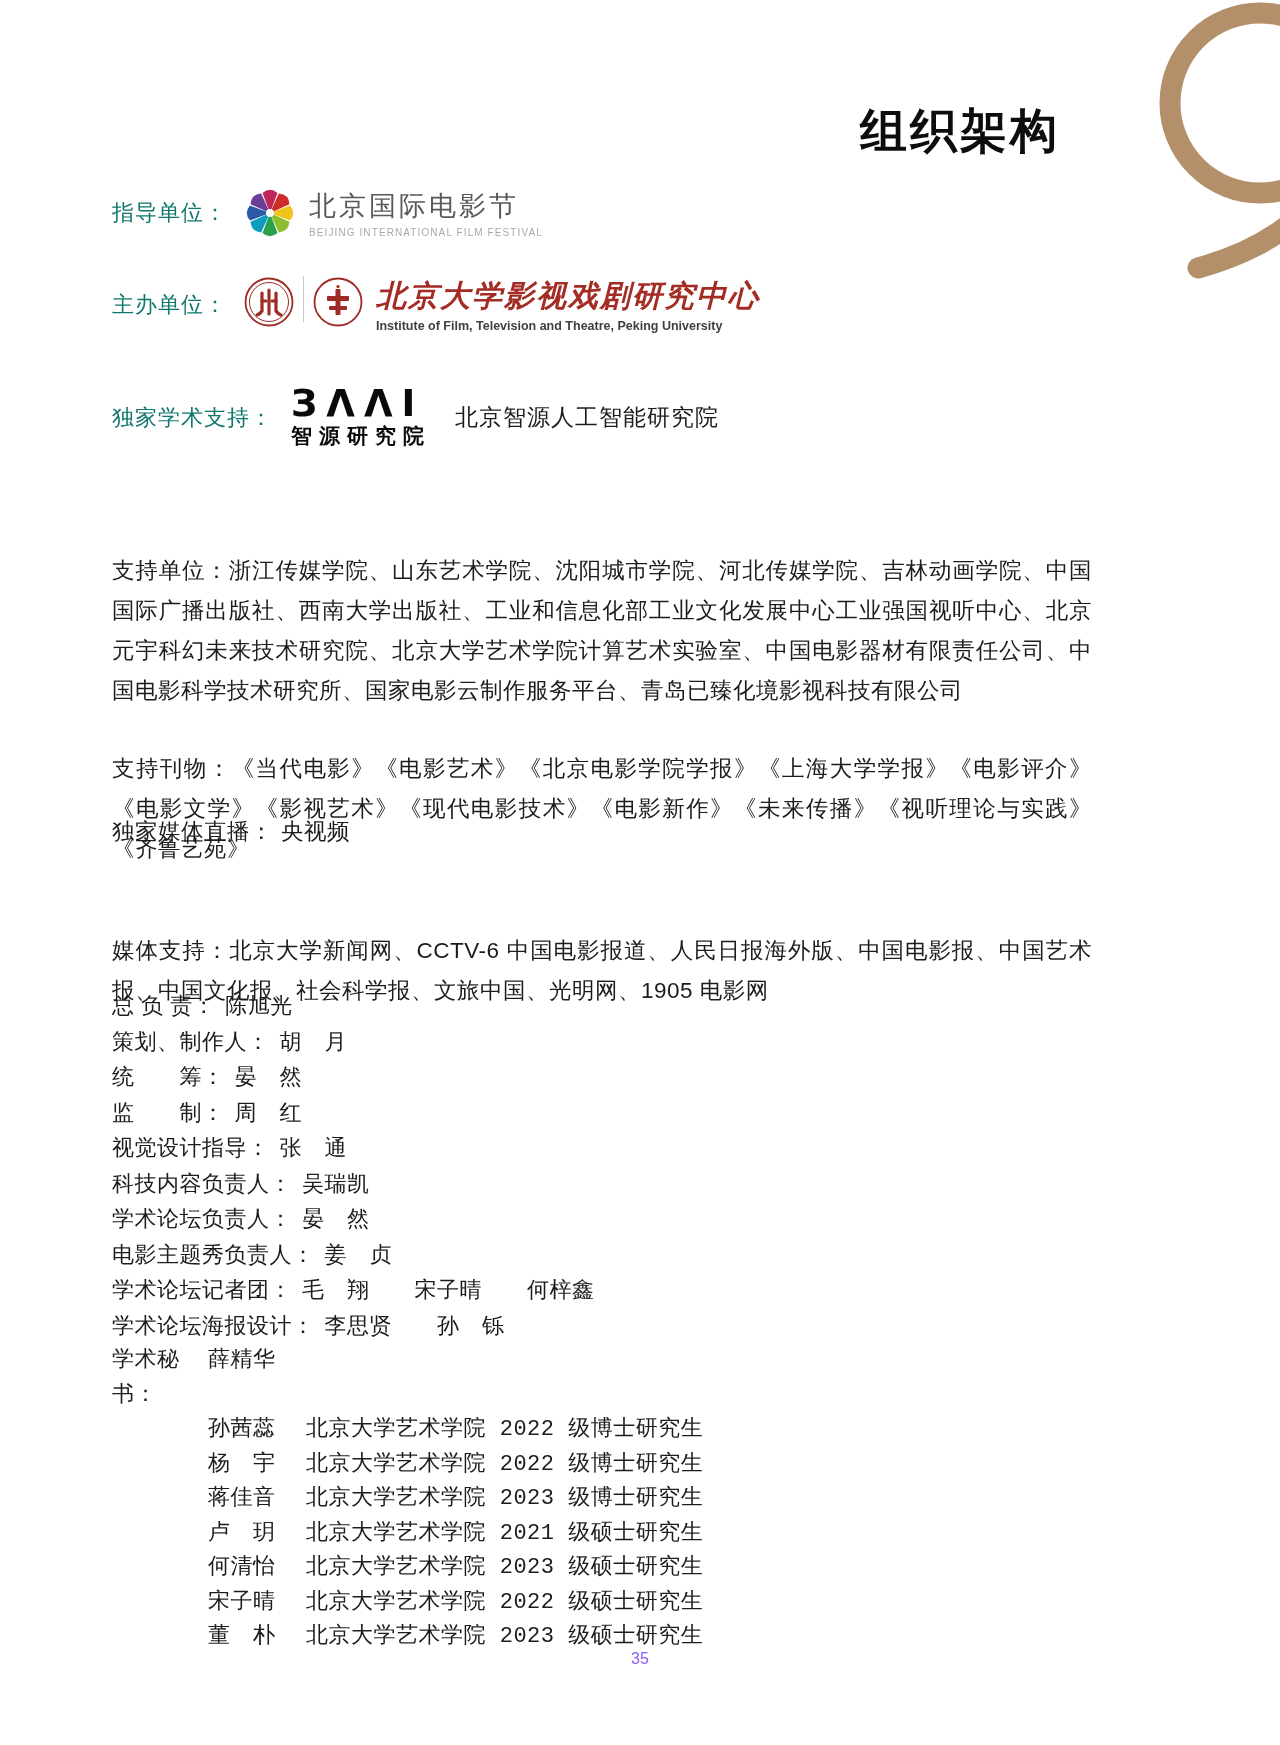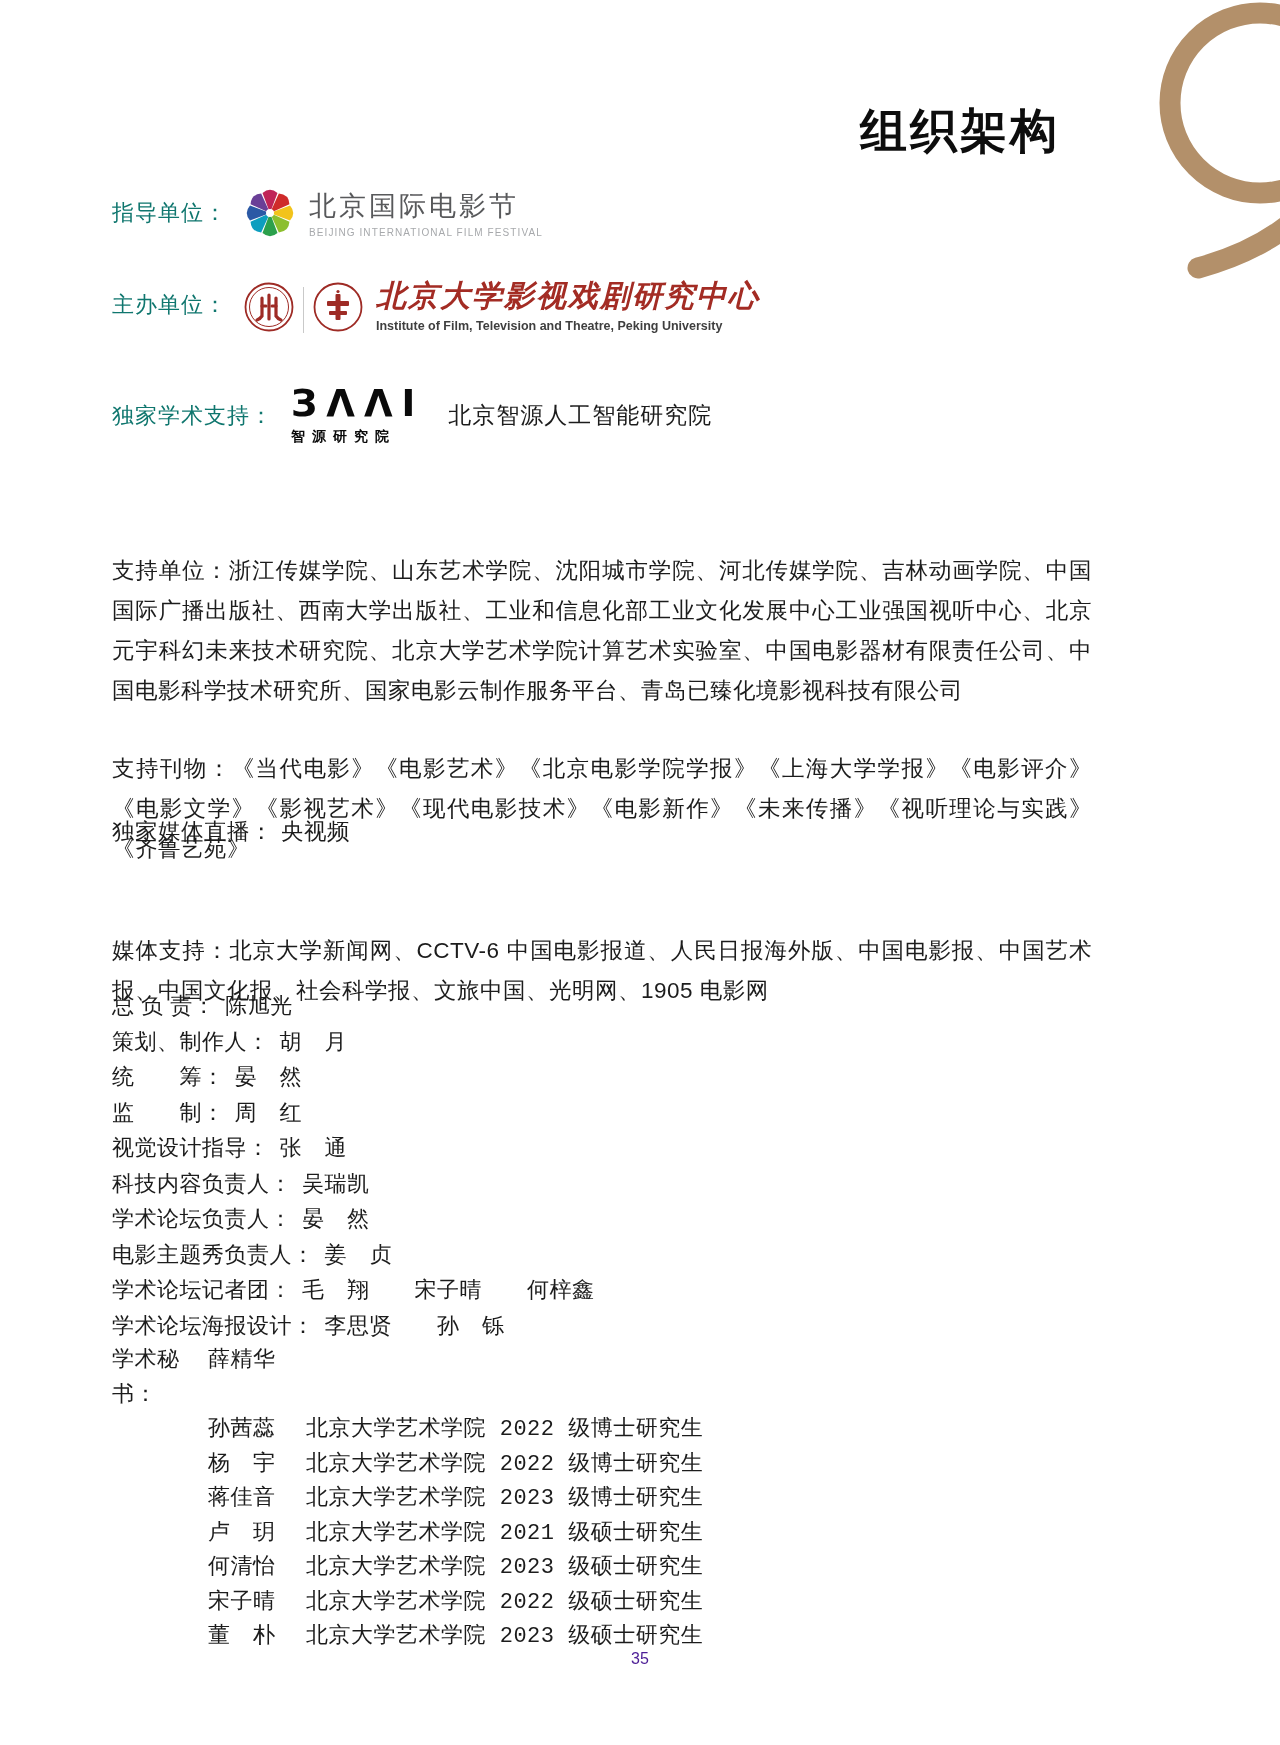--- a/index.html
+++ b/index.html
@@ -16,29 +16,29 @@
   .row-label { font-size:22px; letter-spacing:1px; color:#0f766e; white-space:nowrap; }
   .row-guided { top:184px; }
   .row-hosted  { top:276px; }
   .row-baai   { top:385px; }
 
   .biff-logo { display:flex; align-items:center; margin-left:14px; }
   .biff-text { margin-left:10px; }
   .biff-cn { font-size:27px; color:#58595b; letter-spacing:3px; }
   .biff-en { font-size:10px; color:#a7a9ac; letter-spacing:1.1px; margin-top:3px; }
 
-  .pku-logo { display:flex; align-items:flex-end; margin-left:16px; }
+  .pku-logo { display:flex; align-items:flex-start; margin-left:16px; }
   .seal-divider { width:1px; height:46px; background:#c9c9c9; margin:0 8px; }
   .pku-text { margin-left:12px; }
   .pku-cal { font-size:30px; font-weight:bold; font-style:italic; color:#a32c24; letter-spacing:2px; }
   .pku-en { font-size:12.5px; font-weight:bold; color:#3f3f3f; margin-top:2px; }
 
   .baai-logo { margin-left:18px; text-align:left; }
   .baai-letters { font-size:37px; font-weight:900; letter-spacing:9px; color:#0a0a0a; line-height:1; font-family:"DejaVu Sans",sans-serif; }
-  .baai-sub { font-size:14px; font-weight:bold; letter-spacing:7px; color:#0a0a0a; margin-top:6px; }
+  .baai-sub { font-size:21px; font-weight:bold; letter-spacing:7px; color:#0a0a0a; }
   .baai-name { font-size:23px; letter-spacing:1px; margin-left:24px; align-self:center; }
 
   .para {
     position:absolute; left:112px; width:980px;
     font-size:22.5px; line-height:40px; letter-spacing:0.5px; text-align:justify;
   }
   .para-units    { top:528px; }
   .para-journals { top:726px; }
   .line-broadcast{ position:absolute; left:112px; top:816px; font-size:22.5px; letter-spacing:0.5px; }
   .line-broadcast .val { margin-left:8px; }
@@ -46,21 +46,21 @@
 
   .credits { position:absolute; left:112px; top:988px; font-size:22px; line-height:35.5px; letter-spacing:0.5px; }
   .credit-names { margin-left:10px; }
 
   .secretaries { position:absolute; left:112px; top:1344px; font-size:22px; line-height:34.5px; letter-spacing:0.5px; }
   .sec-row { display:flex;font-family:Liberation Mono, monospace; }
   .sec-label { width:96px; flex:0 0 auto; }
   .sec-name  { width:98px; flex:0 0 auto; }
   .sec-affil { flex:1; }
 
-  .page-num { position:absolute; top:1650px; left:0; width:100%; text-align:center; font-size:16px; color:#4c1d95; }
+  .page-num { position:absolute; top:1650px; left:0; width:100%; text-align:center; font-size:16px; color:#8b5cf6; }
 </style>
 </head>
 <body>
 
 <div class="page">
 
   <svg class="gold-nine" width="220" height="300" viewBox="0 0 220 300">
     <circle cx="200" cy="103" r="90" fill="none" stroke="#b3906a" stroke-width="21"></circle>
     <path d="M 292 118 Q 270 232 138 268" fill="none" stroke="#b3906a" stroke-width="21" stroke-linecap="round"></path>
   </svg>

